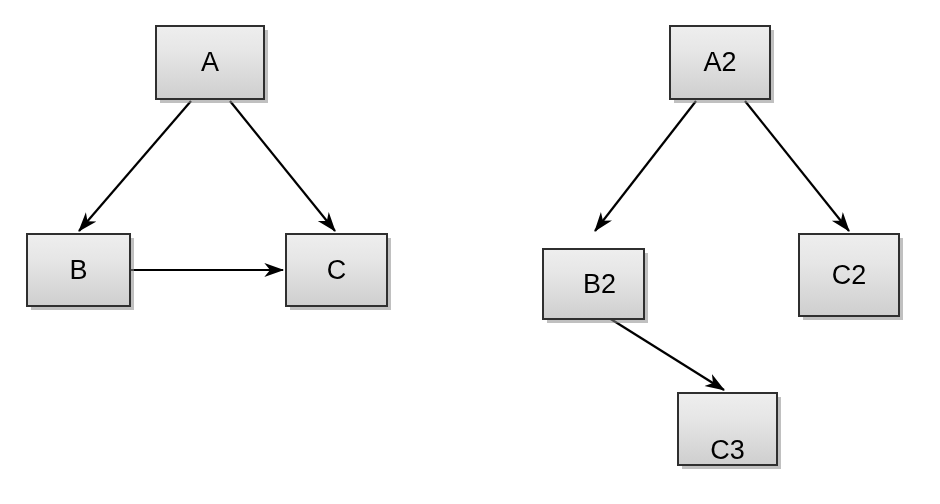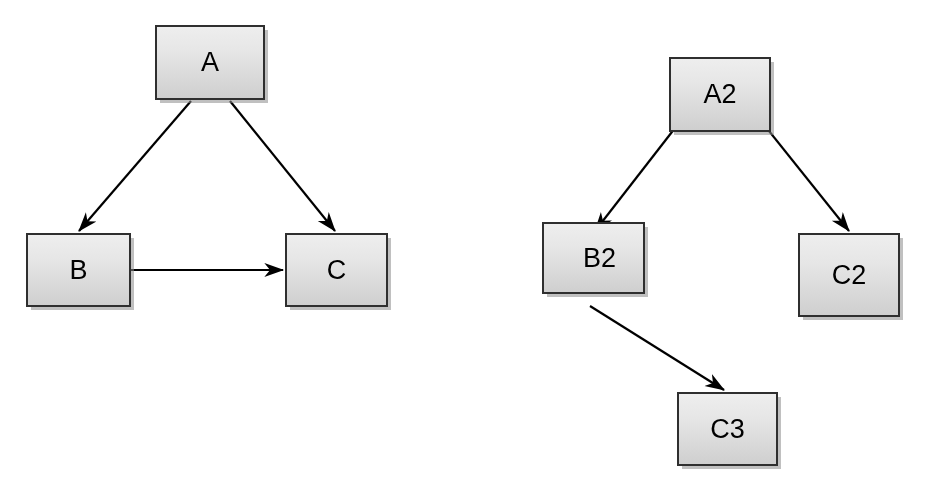--- a/index.html
+++ b/index.html
@@ -69,27 +69,27 @@
   <div id="nodes-group">
       <div class="node" style="left: 155px; top: 25px; width: 110px; height: 75px;">
         <span class="node-label">A</span>
       </div>
       <div class="node" style="left: 26px; top: 233px; width: 105px; height: 74px;">
         <span class="node-label">B</span>
       </div>
       <div class="node" style="left: 285px; top: 233px; width: 103px; height: 74px;">
         <span class="node-label">C</span>
       </div>
-      <div class="node" style="left: 669px; top: 25px; width: 102px; height: 75px; margin-top: 32px;">
+      <div class="node" style="left: 669px; top: 25px; width: 102px; height: 75px;">
         <span class="node-label">A2</span>
       </div>
-      <div class="node" style="left: 542px; top: 222px; width: 103px; height: 72px; padding-left: 12px;">
+      <div class="node" style="left: 542px; top: 248px; width: 103px; height: 72px; padding-left: 12px;">
         <span class="node-label">B2</span>
       </div>
       <div class="node" style="left: 798px; top: 233px; width: 102px; height: 84px;">
         <span class="node-label">C2</span>
       </div>
-      <div class="node" style="left: 677px; top: 392px; width: 101px; height: 74px;">
+      <div class="node" style="left: 677px; top: 392px; width: 101px; height: 74px; align-items: flex-end;">
         <span class="node-label">C3</span>
       </div>
     </div>
 
 </div>
 
 </body></html>

